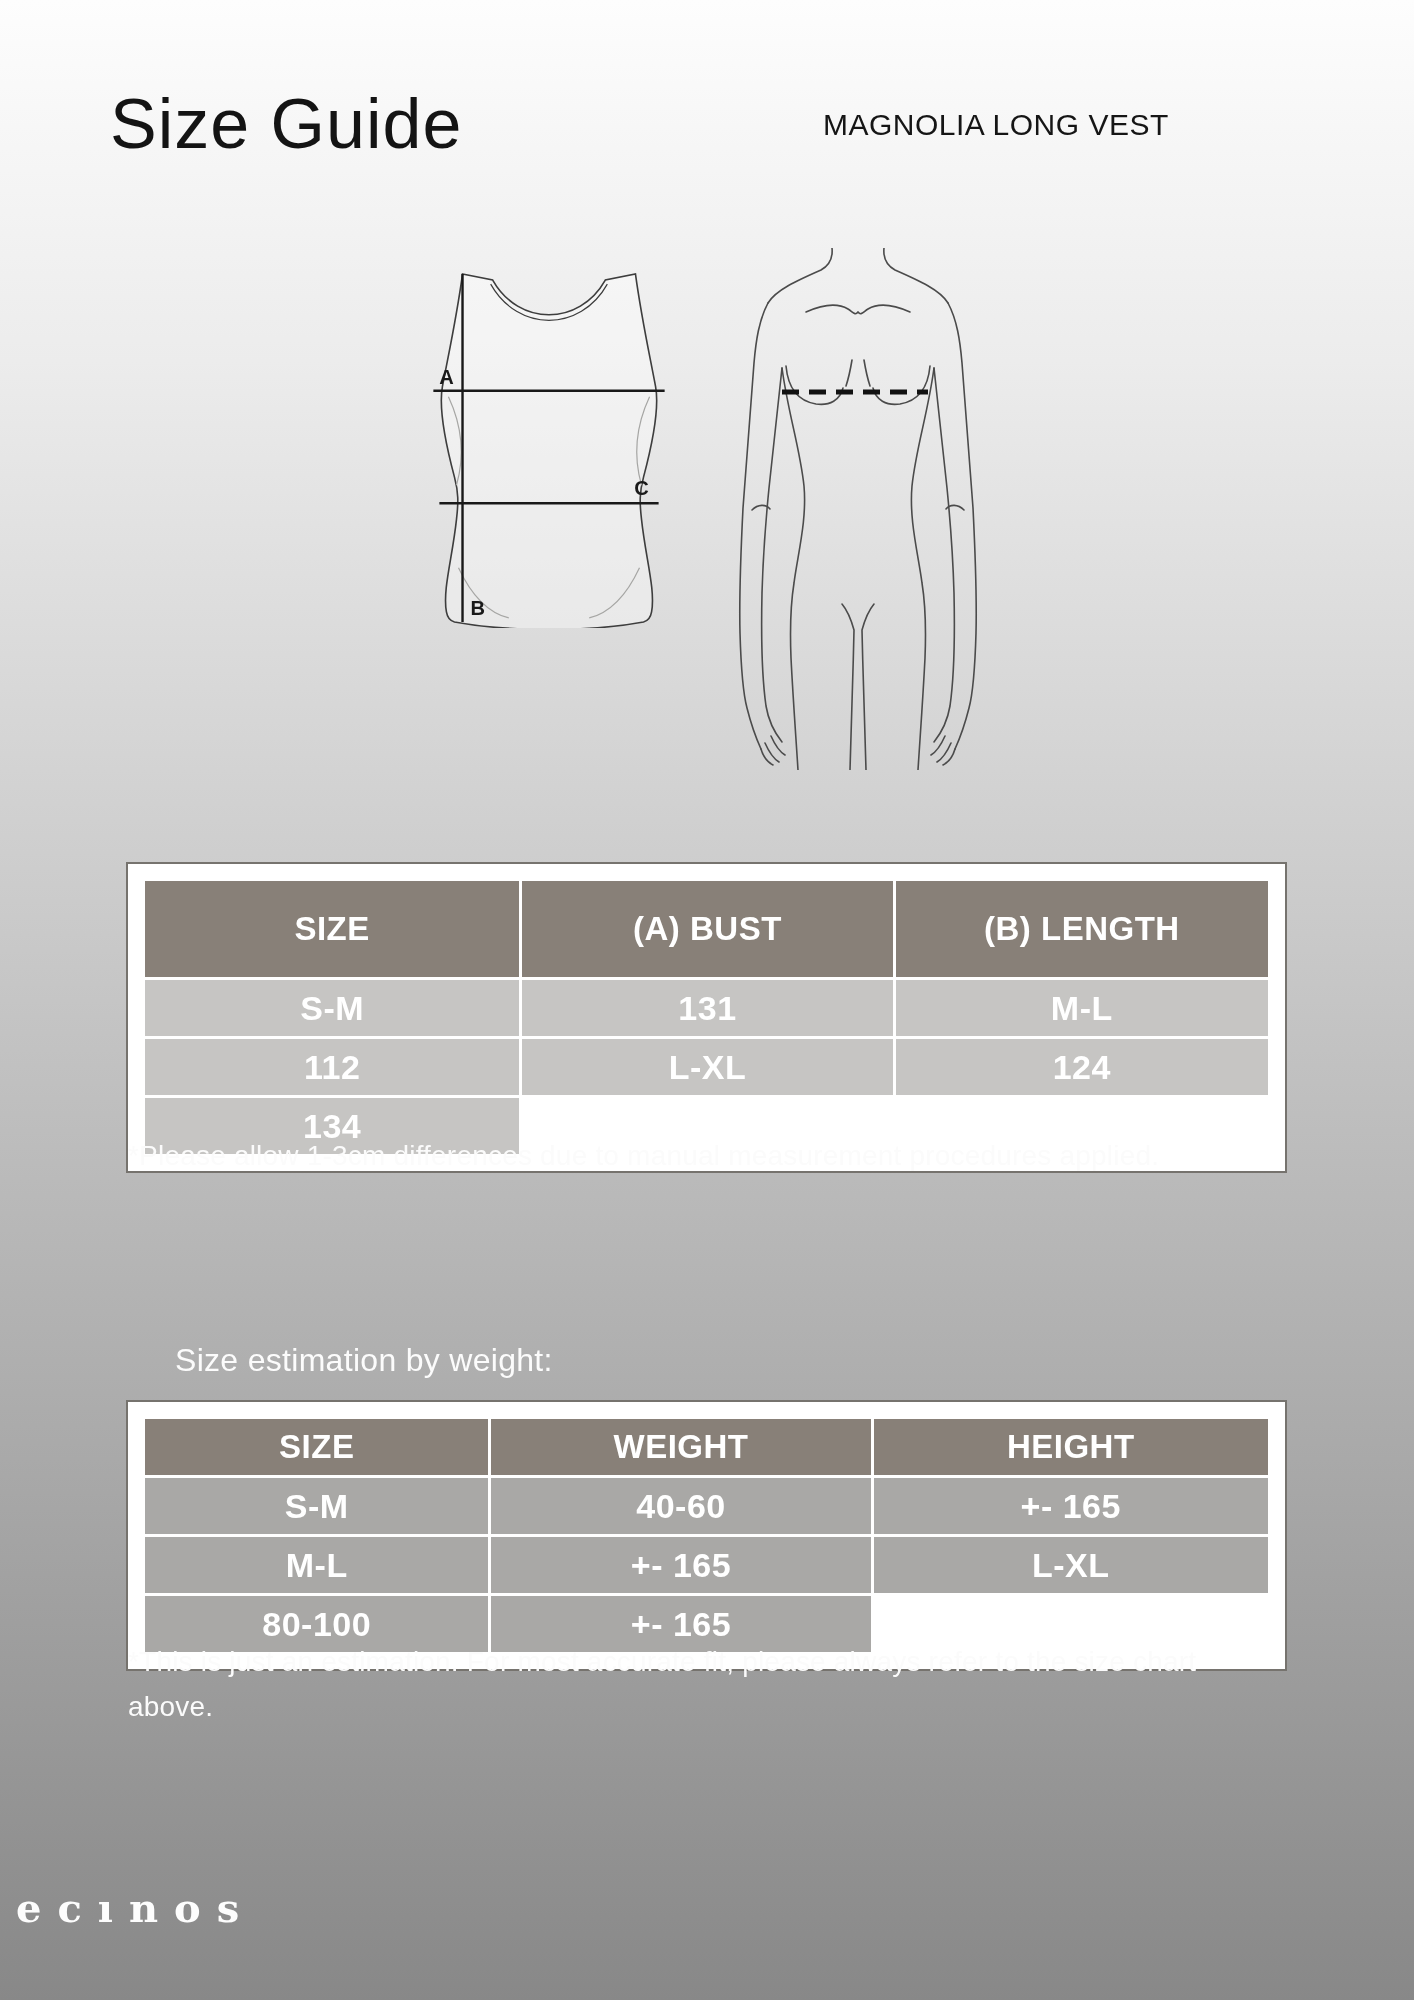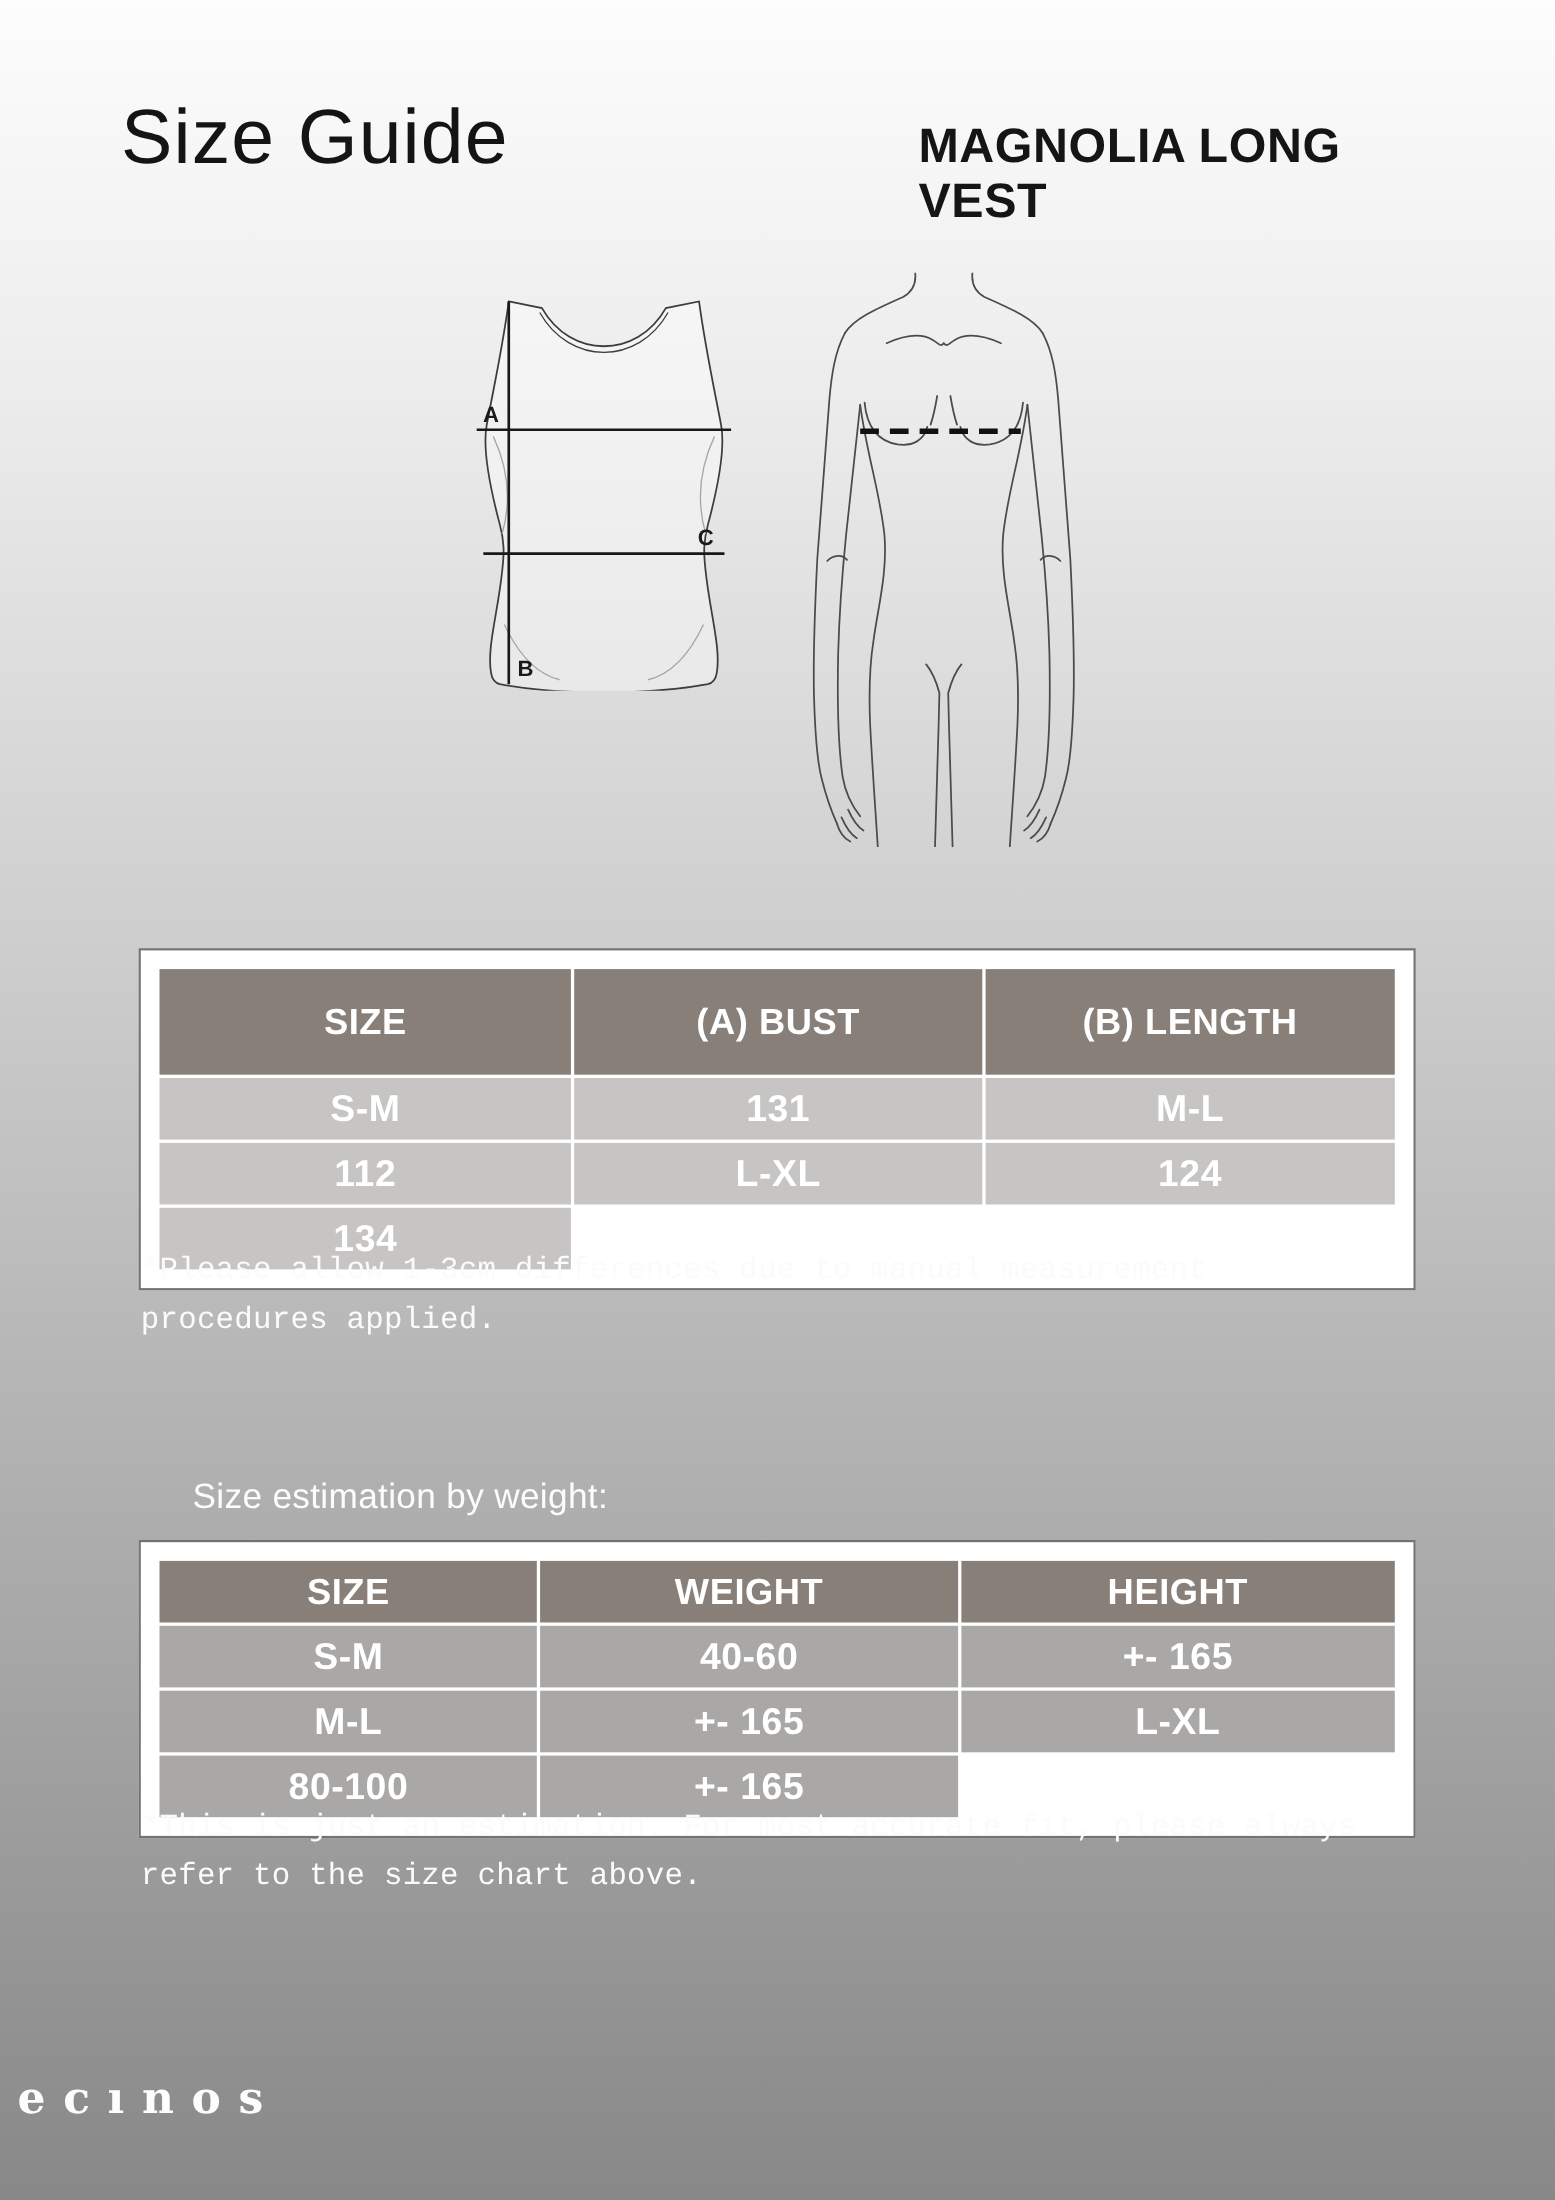--- a/index.html
+++ b/index.html
@@ -11,38 +11,38 @@
     font-family:"Liberation Sans",sans-serif;
     overflow:hidden;
   }
   .abs{position:absolute;}
   .page-title{
     left:110px;top:84px;
     font-size:70px;font-weight:500;letter-spacing:1px;color:#141414;
   }
   .product-name{
     left:823px;top:108px;width:420px;
-    font-size:44px;font-weight:bold;letter-spacing:.5px;color:#151515;margin-left:12px;
+    font-size:30px;font-weight:normal;letter-spacing:.5px;color:#151515;
   }
   
   .stable{
     display:grid;gap:3px;padding:17px;background:#ffffff;
     border:2px solid #76736e;box-sizing:border-box;
   }
   .t1{left:126px;top:862px;width:1161px;grid-template-columns:389fr 385fr 387fr;}
   .t2{left:126px;top:1400px;width:1161px;grid-template-columns:357fr 394fr 410fr;}
   .cell{display:flex;align-items:center;justify-content:center;color:#ffffff;font-weight:bold;}
   .th{background:#888078;font-size:33px;letter-spacing:.5px;}
   .t1 .th{height:96px;}
   .t2 .th{height:56px;}
   .td{height:56px;font-size:34px;letter-spacing:.5px;}
   .t1 .td{background:#c6c5c3;}
   .t2 .td{background:#a9a8a6;}
   
-  .note{font-size:28px;color:#fbfbfb;line-height:1.6;letter-spacing:.2px;font-family:Liberation Mono, monospace;}
+  .note{font-size:28px;color:#fbfbfb;line-height:1.6;letter-spacing:.2px;}
   .note1{left:128px;top:1134px;width:1120px;}
   .note2{left:128px;top:1640px;width:1160px;}
   .sub-heading{left:128px;top:1342px;font-size:32px;color:#fcfcfc;letter-spacing:.3px;margin-left:47px;}
   .brand{
     left:0;top:1884px;width:100%;text-align:left;
     font-family:"DejaVu Serif",serif;font-size:40px;font-weight:600;
     letter-spacing:16px;text-indent:16px;color:#fdfdfd;
   }
   
   .vest-svg{left:428px;top:266px;}

